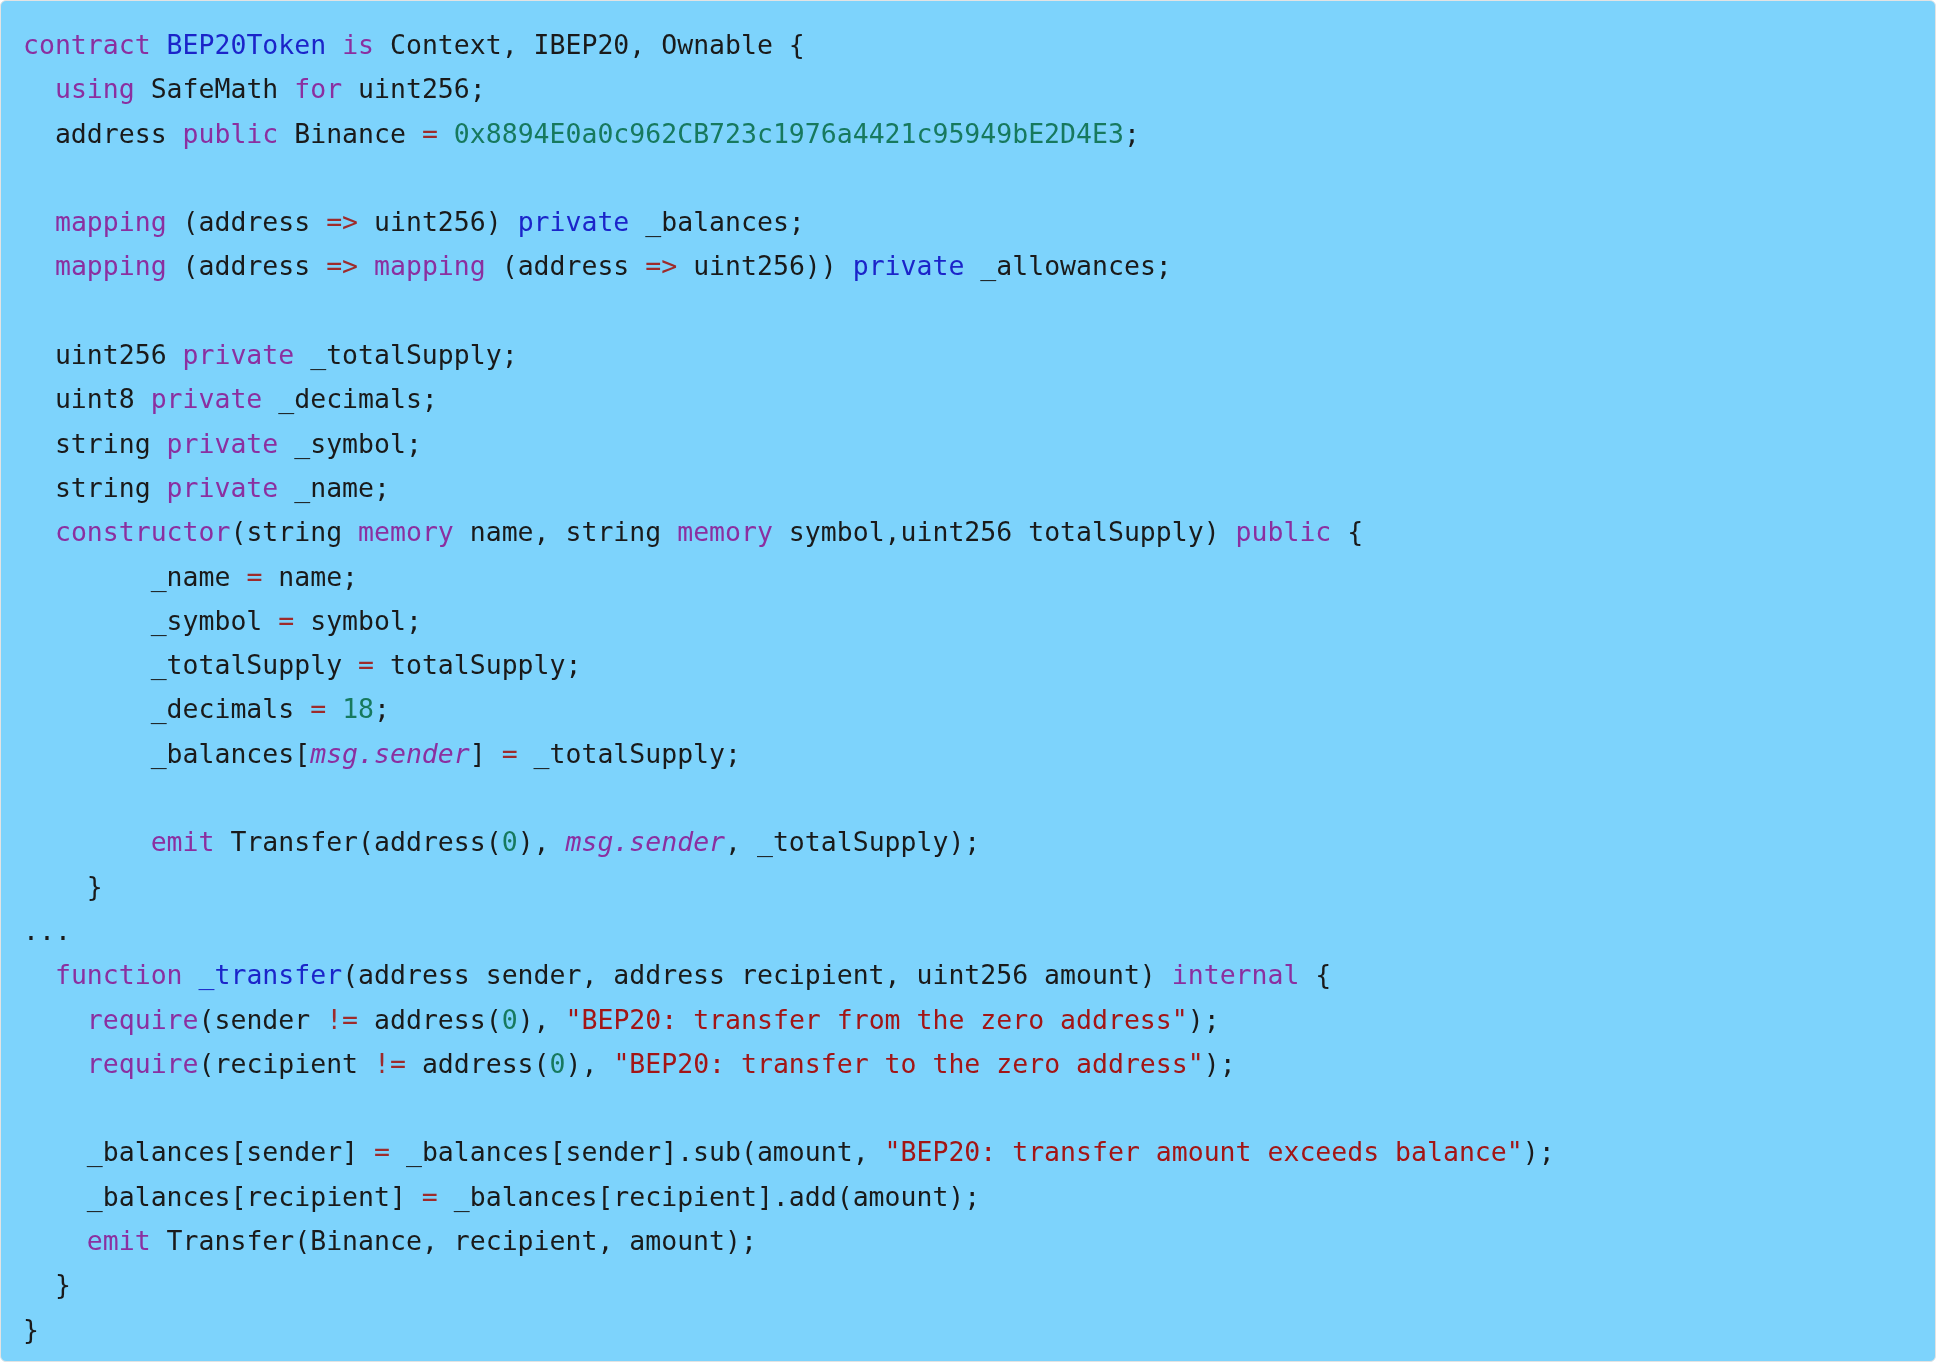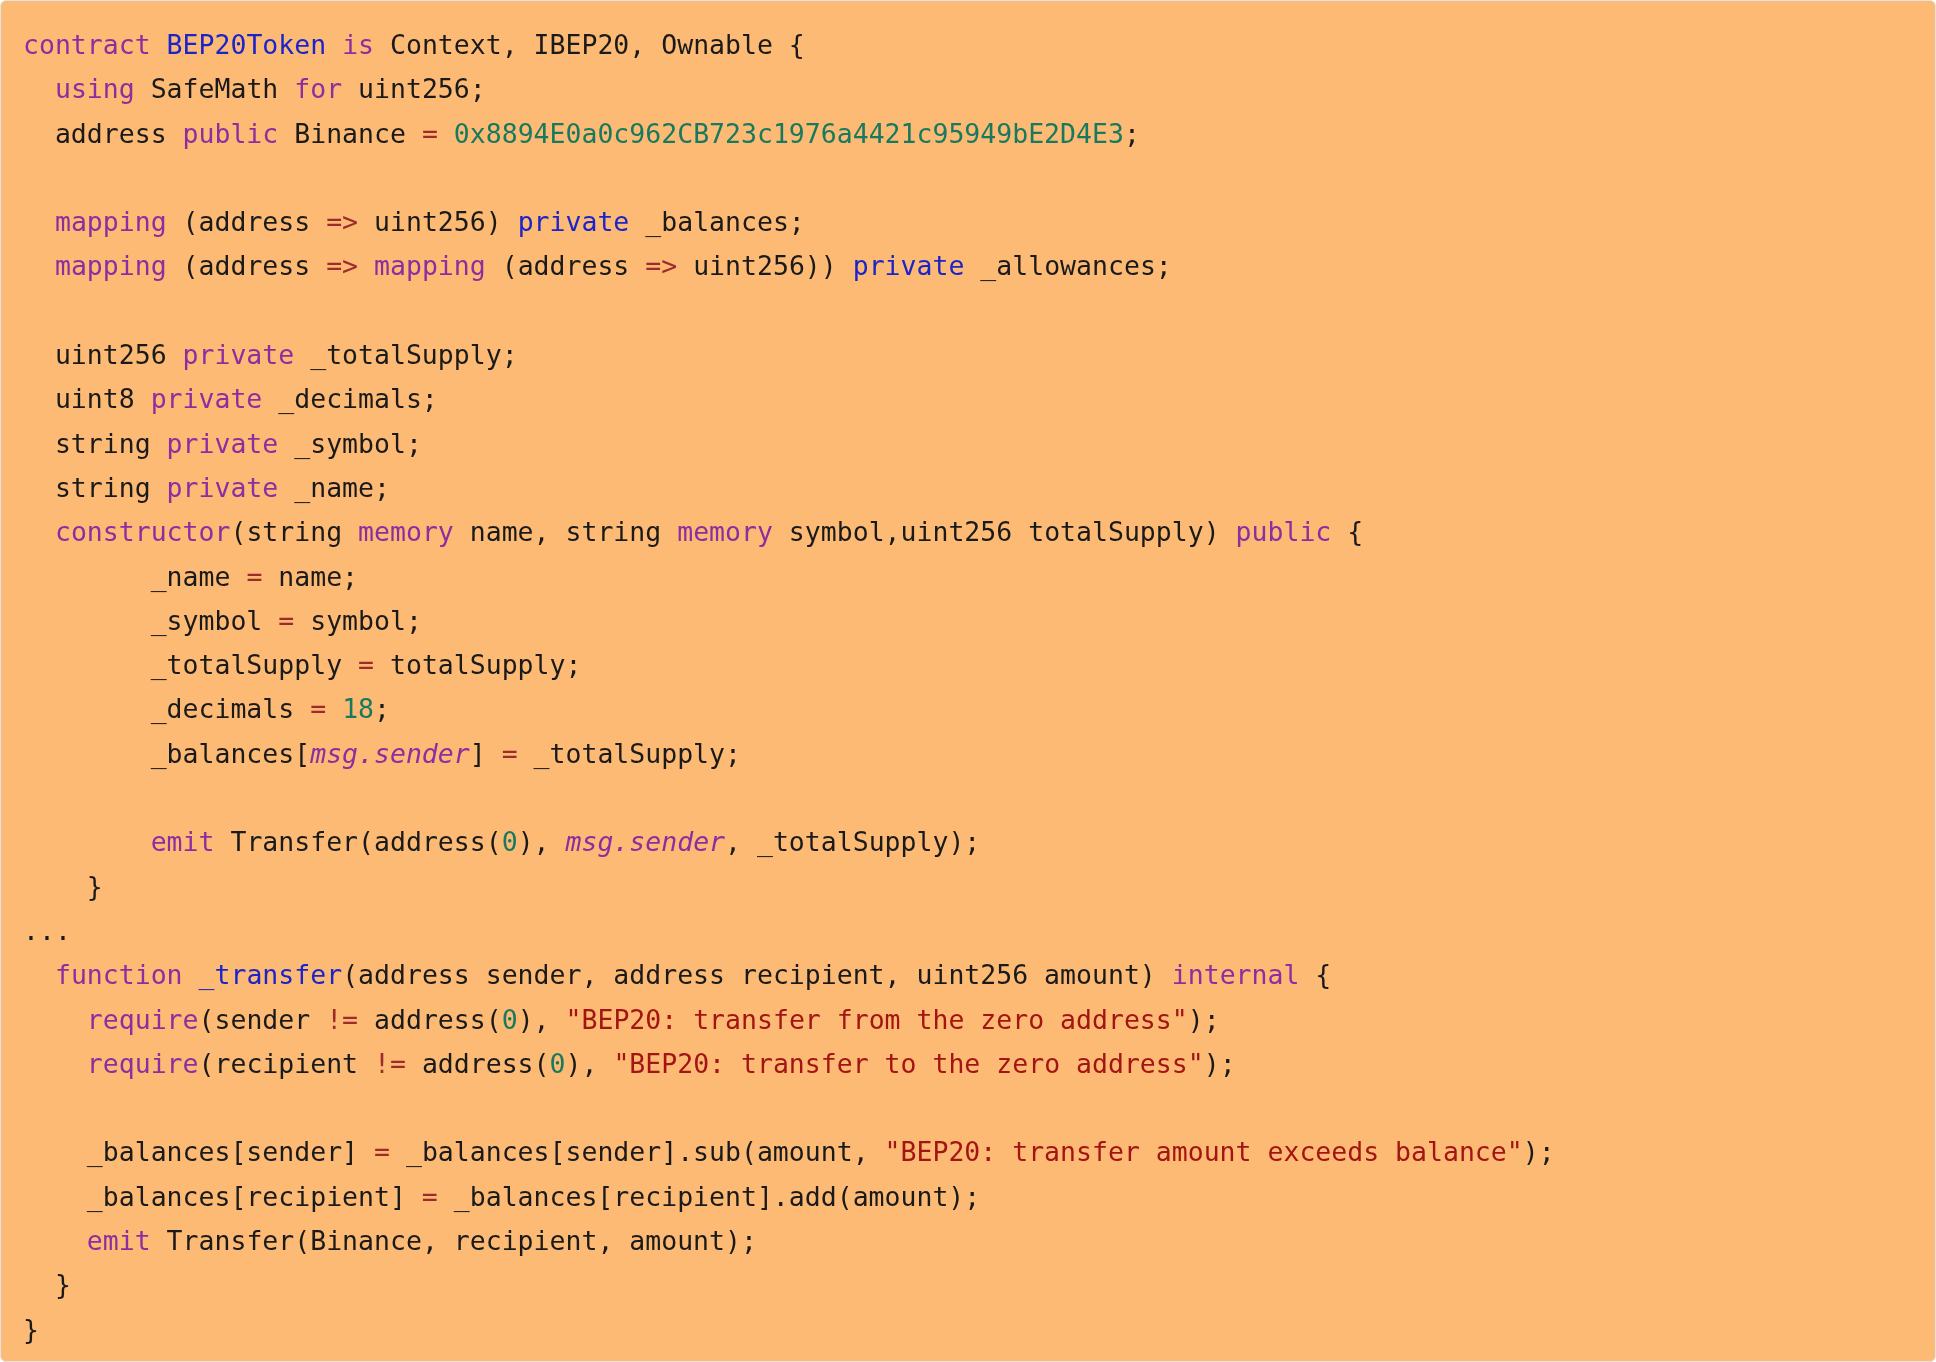--- a/index.html
+++ b/index.html
@@ -12,21 +12,21 @@
     width: 1936px;
     height: 1362px;
     font-family: "DejaVu Sans Mono", "Liberation Mono", monospace;
     overflow: hidden;
   }
 
   #code-block {
     box-sizing: border-box;
     width: 1936px;
     height: 1362px;
-    background: #fdba74;
+    background: #7dd3fc;
     border: 1px solid #e3e3e3;
     border-radius: 6px;
     padding: 22px 30px 22px 22px;
     overflow: hidden;
   }
 
   pre.code {
     margin: 0;
     padding: 0;
     font-family: "DejaVu Sans Mono", "Liberation Mono", monospace;

